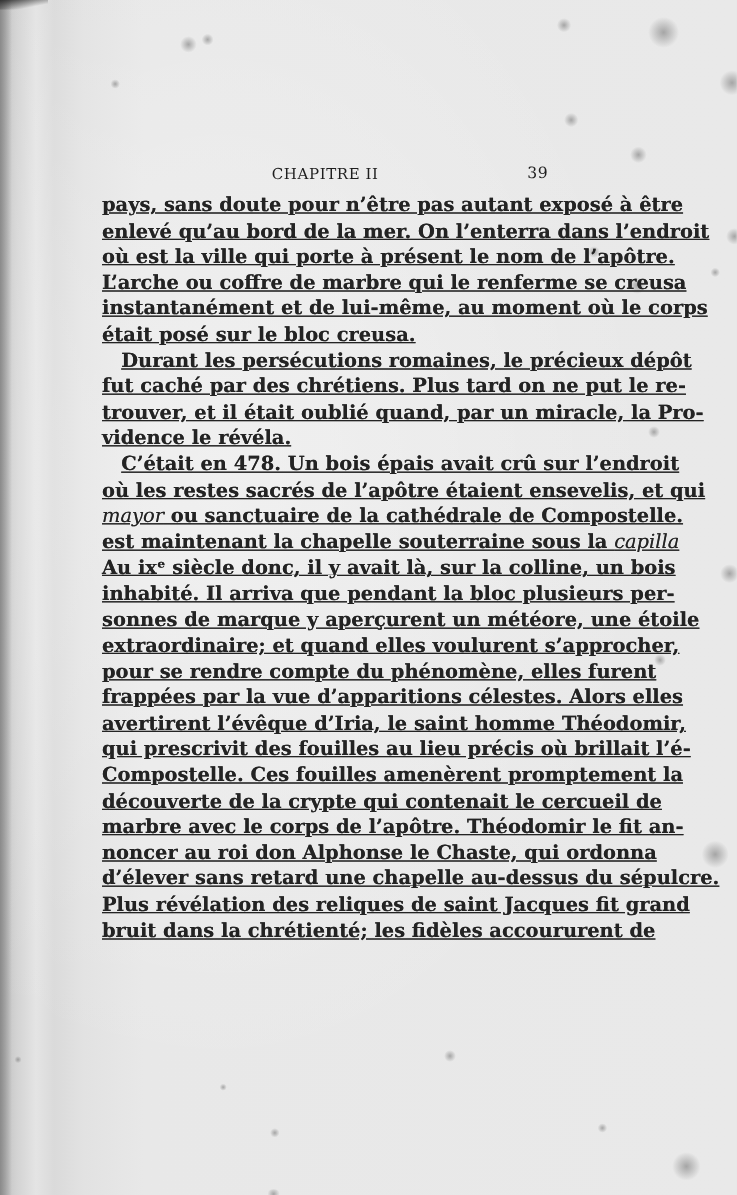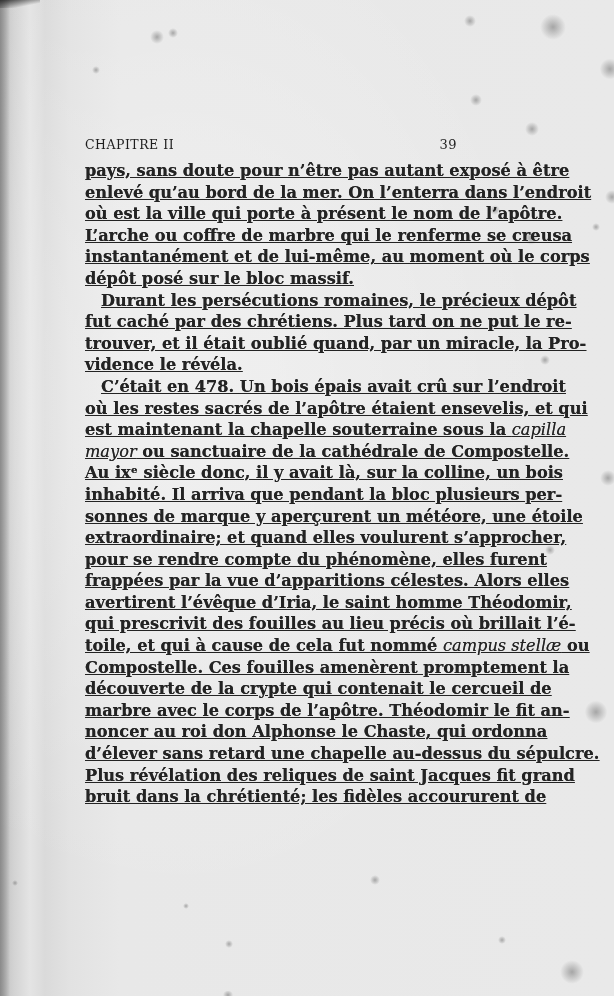--- a/index.html
+++ b/index.html
@@ -45,20 +45,21 @@
       top: 137px;
       left: 85px;
       width: 372px;
       height: 18px;
       font-size: 12.5px;
       letter-spacing: 0.5px;
     }
     .running-head .title {
       position: absolute;
       left: 0; right: 0;
+      text-align: center;
       top: 0;
     }
     .running-head .folio {
       position: absolute;
       right: 0;
       top: 0;
       font-size: 13px;
     }
     .text-block {
       position: absolute;
@@ -126,38 +127,37 @@
     <span class="title">CHAPITRE II</span>
     <span class="folio">39</span>
   </div>
 
   <div class="text-block" id="text-block">
       <span class="line">pays, sans doute pour n’être pas autant exposé à être</span>
       <span class="line">enlevé qu’au bord de la mer. On l’enterra dans l’endroit</span>
       <span class="line">où est la ville qui porte à présent le nom de l’apôtre.</span>
       <span class="line">L’arche ou coffre de marbre qui le renferme se creusa</span>
       <span class="line">instantanément et de lui-même, au moment où le corps</span>
-      <span class="line last">dépôt posé sur le bloc massif.</span>
+      <span class="line last">était posé sur le bloc creusa.</span>
       <span class="line indent">Durant les persécutions romaines, le précieux dépôt</span>
       <span class="line">fut caché par des chrétiens. Plus tard on ne put le re-</span>
       <span class="line">trouver, et il était oublié quand, par un miracle, la Pro-</span>
       <span class="line last">vidence le révéla.</span>
       <span class="line indent">C’était en 478. Un bois épais avait crû sur l’endroit</span>
       <span class="line">où les restes sacrés de l’apôtre étaient ensevelis, et qui</span>
+      <span class="line"><i>mayor</i><span> ou sanctuaire de la cathédrale de Compostelle.</span></span>
       <span class="line"><span>est maintenant la chapelle souterraine sous la </span><i>capilla</i></span>
-      <span class="line"><i>mayor</i><span> ou sanctuaire de la cathédrale de Compostelle.</span></span>
       <span class="line">Au ixᵉ siècle donc, il y avait là, sur la colline, un bois</span>
       <span class="line">inhabité. Il arriva que pendant la bloc plusieurs per-</span>
       <span class="line">sonnes de marque y aperçurent un météore, une étoile</span>
       <span class="line">extraordinaire; et quand elles voulurent s’approcher,</span>
       <span class="line">pour se rendre compte du phénomène, elles furent</span>
       <span class="line">frappées par la vue d’apparitions célestes. Alors elles</span>
       <span class="line">avertirent l’évêque d’Iria, le saint homme Théodomir,</span>
       <span class="line">qui prescrivit des fouilles au lieu précis où brillait l’é-</span>
-      <span class="line"><span>toile, et qui à cause de cela fut nommé </span><i>campus stellæ</i><span> ou</span></span>
       <span class="line">Compostelle. Ces fouilles amenèrent promptement la</span>
       <span class="line">découverte de la crypte qui contenait le cercueil de</span>
       <span class="line">marbre avec le corps de l’apôtre. Théodomir le fit an-</span>
       <span class="line">noncer au roi don Alphonse le Chaste, qui ordonna</span>
       <span class="line">d’élever sans retard une chapelle au-dessus du sépulcre.</span>
       <span class="line">Plus révélation des reliques de saint Jacques fit grand</span>
       <span class="line">bruit dans la chrétienté; les fidèles accoururent de</span>
     </div>
 </div>
 

